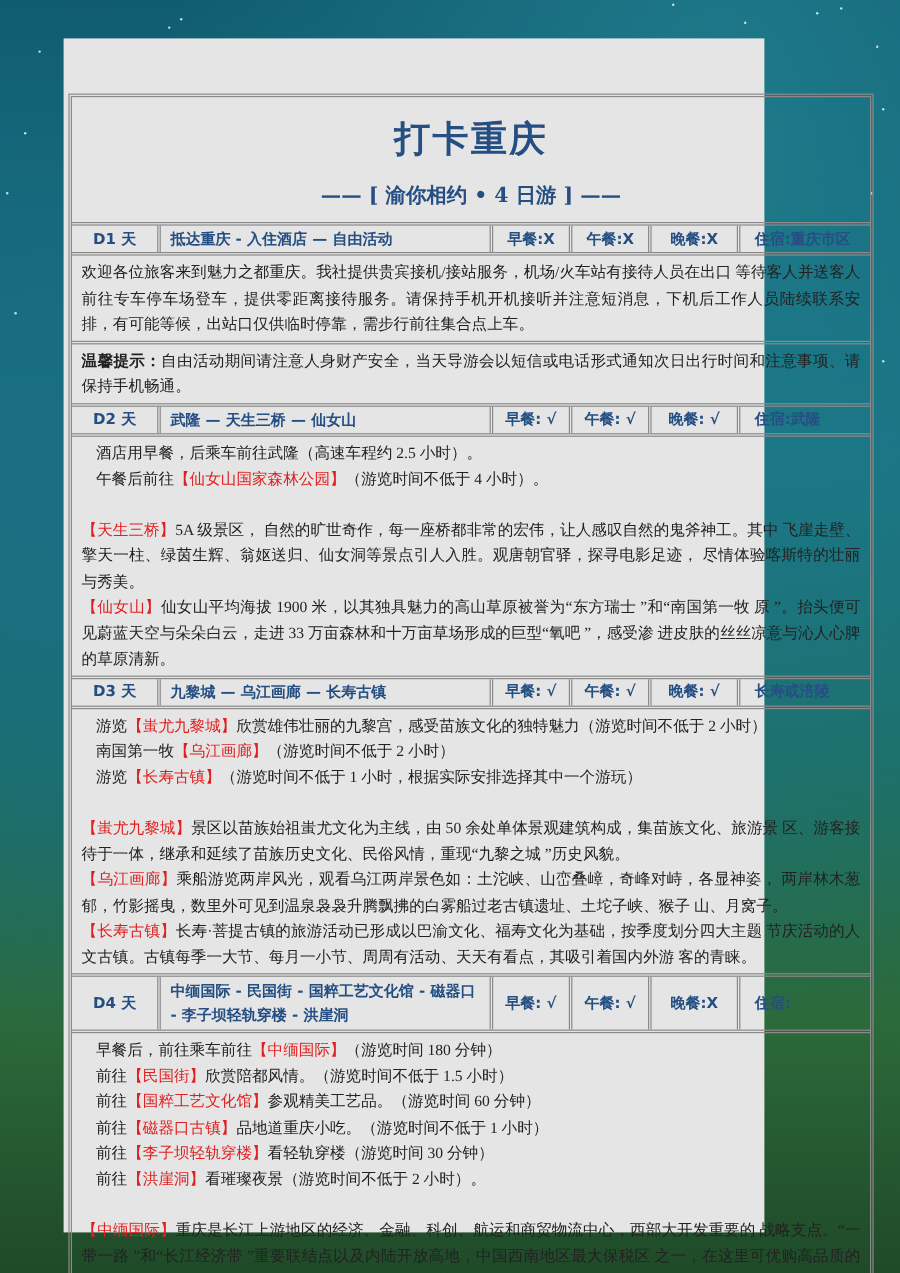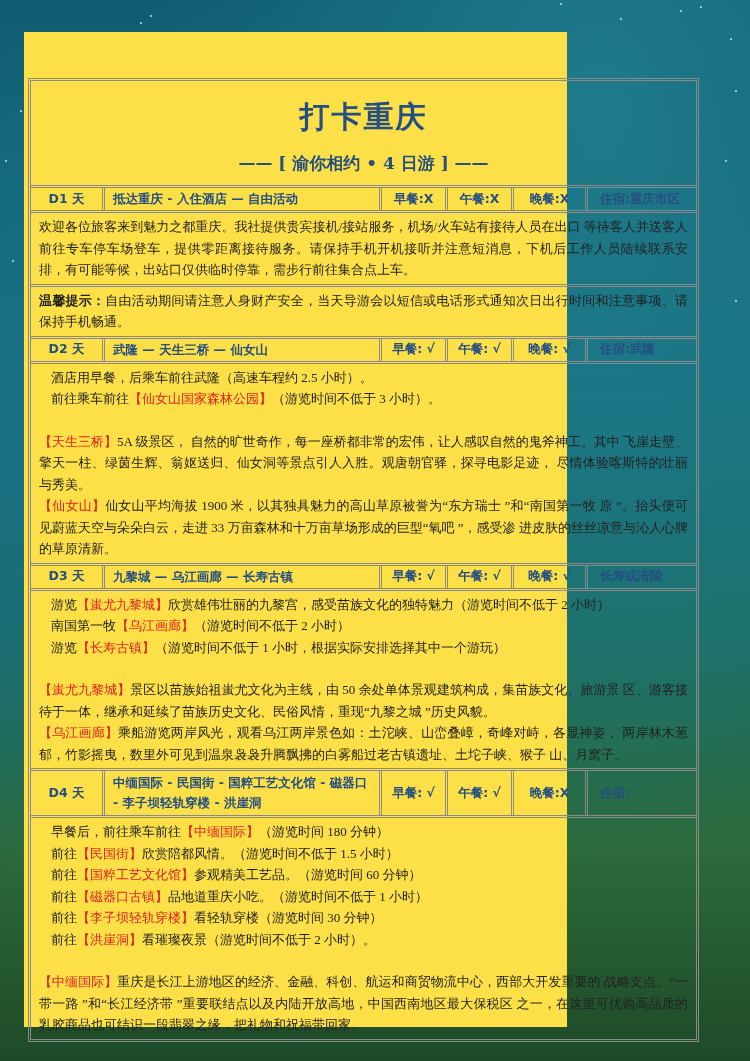--- a/index.html
+++ b/index.html
@@ -7,22 +7,22 @@
     width: 750px; height: 1061px; position: relative; overflow: hidden;
     font-family: "DejaVu Serif", "Liberation Serif", serif;
     background:
       radial-gradient(ellipse at 80% 10%, #1e7a8a 0%, transparent 55%),
       radial-gradient(ellipse at 10% 40%, #1a6e82 0%, transparent 50%),
       linear-gradient(180deg, #0f5a6e 0%, #177282 35%, #1d6e62 60%, #2b6a3a 80%, #1f4a28 100%);
   }
   .stars { position: absolute; inset: 0; pointer-events: none; }
   .star { position: absolute; width: 2px; height: 2px; border-radius: 50%; background: #e8f6ff; opacity: .85; }
   .page {
-    position: absolute; left: 24px; top: 32px; width: 543px; height: 995px;
-    background: #fde047;
+    position: absolute; left: 53px; top: 32px; width: 584px; height: 995px;
+    background: #e5e5e5;
   }
   .doc {
     position: absolute; left: 4px; top: 46px; width: 671px;
     border: 3px double #8a8a8a;
     box-sizing: border-box;
   }
   .title-block { text-align: center; padding: 16px 0 10px; border-bottom: 3px double #8a8a8a; }
   .title { font-size: 30px; color: #254f82; font-weight: bold; letter-spacing: 2px; line-height: 40px; }
   .subtitle { font-size: 17px; color: #254f82; font-weight: bold; margin-top: 14px; line-height: 24px; }
   .day-row { display: flex; border-bottom: 3px double #8a8a8a; }
@@ -98,41 +98,42 @@
     <div class="day-row row-h">
       <div class="c-day">D2 天</div>
       <div class="c-route">武隆 — 天生三桥 — 仙女山</div>
       <div class="c-meal">早餐: √</div>
       <div class="c-meal2">午餐: √</div>
       <div class="c-meal3">晚餐: √</div>
       <div class="c-lodge">住宿:武隆</div>
     </div>
     <div class="content indent">
       <p class="line"><span>酒店用早餐，后乘车前往武隆（高速车程约 2.5 小时）。</span></p>
-      <p class="line"><span>前往乘车前往</span><span class="red">【仙女山国家森林公园】</span><span>（游览时间不低于 3 小时）。</span></p>
+      <p class="line"><span>午餐后前往</span><span class="red">【仙女山国家森林公园】</span><span>（游览时间不低于 4 小时）。</span></p>
       <div class="gap"></div>
       <p><span class="red">【天生三桥】</span><span>5A 级景区， 自然的旷世奇作，每一座桥都非常的宏伟，让人感叹自然的鬼斧神工。其中 飞崖走壁、擎天一柱、绿茵生辉、翁妪送归、仙女洞等景点引人入胜。观唐朝官驿，探寻电影足迹， 尽情体验喀斯特的壮丽与秀美。</span></p>
       <p><span class="red">【仙女山】</span><span>仙女山平均海拔 1900 米，以其独具魅力的高山草原被誉为“东方瑞士 ”和“南国第一牧 原 ”。抬头便可见蔚蓝天空与朵朵白云，走进 33 万亩森林和十万亩草场形成的巨型“氧吧 ”，感受渗 进皮肤的丝丝凉意与沁人心脾的草原清新。</span></p>
     </div>
 
     <div class="day-row row-h">
       <div class="c-day">D3 天</div>
       <div class="c-route">九黎城 — 乌江画廊 — 长寿古镇</div>
       <div class="c-meal">早餐: √</div>
       <div class="c-meal2">午餐: √</div>
       <div class="c-meal3">晚餐: √</div>
       <div class="c-lodge">长寿或涪陵</div>
     </div>
     <div class="content indent">
       <p class="line"><span>游览</span><span class="red">【蚩尤九黎城】</span><span>欣赏雄伟壮丽的九黎宫，感受苗族文化的独特魅力（游览时间不低于 2 小时）</span></p>
       <p class="line"><span>南国第一牧</span><span class="red">【乌江画廊】</span><span>（游览时间不低于 2 小时）</span></p>
       <p class="line"><span>游览</span><span class="red">【长寿古镇】</span><span>（游览时间不低于 1 小时，根据实际安排选择其中一个游玩）</span></p>
       <div class="gap"></div>
       <p><span class="red">【蚩尤九黎城】</span><span>景区以苗族始祖蚩尤文化为主线，由 50 余处单体景观建筑构成，集苗族文化、旅游景 区、游客接待于一体，继承和延续了苗族历史文化、民俗风情，重现“九黎之城 ”历史风貌。</span></p>
       <p><span class="red">【乌江画廊】</span><span>乘船游览两岸风光，观看乌江两岸景色如：土沱峡、山峦叠嶂，奇峰对峙，各显神姿， 两岸林木葱郁，竹影摇曳，数里外可见到温泉袅袅升腾飘拂的白雾船过老古镇遗址、土坨子峡、猴子 山、月窝子。</span></p>
+      <p><span class="red">【长寿古镇】</span><span>长寿·菩提古镇的旅游活动已形成以巴渝文化、福寿文化为基础，按季度划分四大主题 节庆活动的人文古镇。古镇每季一大节、每月一小节、周周有活动、天天有看点，其吸引着国内外游 客的青睐。</span></p>
     </div>
 
     <div class="day-row row-h2">
       <div class="c-day">D4 天</div>
       <div class="c-route">中缅国际 - 民国街 - 国粹工艺文化馆 - 磁器口 - 李子坝轻轨穿楼 - 洪崖洞</div>
       <div class="c-meal">早餐: √</div>
       <div class="c-meal2">午餐: √</div>
       <div class="c-meal3">晚餐:X</div>
       <div class="c-lodge">住宿:</div>
     </div>

